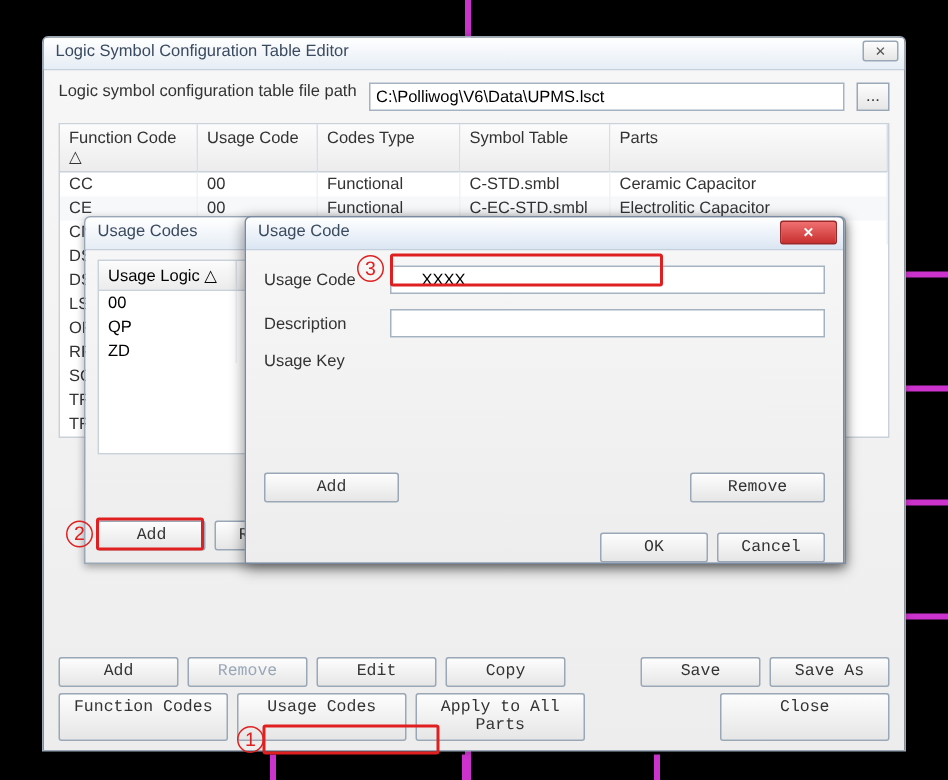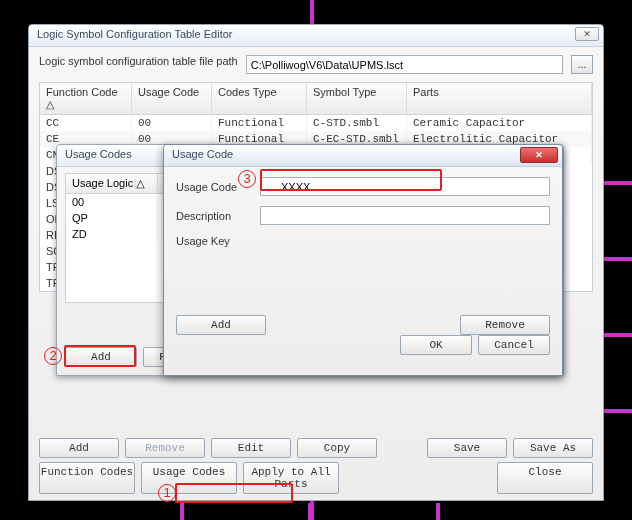--- a/index.html
+++ b/index.html
@@ -62,21 +62,20 @@
     border-bottom: 1px solid #c9d1da;
     padding: 3px 6px;
     color:#333;
   }
   .grid-row > div {
     border-right: 1px solid #eef1f5;
     padding: 2px 6px;
     color:#333;
     white-space: nowrap;
     overflow: hidden;
-    font-family: Liberation Mono, monospace;
   }
   .grid-row.alt { background: #f6f8fa; }
   .fc-stub { padding: 2px 6px; color:#333; }
   .fc-col { display:flex; flex-direction:column; }
   
   .btn {
     display:inline-block;
     border:1px solid #9aa7b7;
     background: linear-gradient(#fdfdfd,#e6e6e6);
     border-radius: 2px;
@@ -89,21 +88,21 @@
   .btn.wide { width: 112px; }
   .btn.dis { color:#9aa7b7; }
   
   
   .bottom-rows {
     position:absolute;
     bottom: 6px; left: 10px; right:10px;
   }
   .br1, .br2 { display:flex; gap:6px; margin-top:4px; }
   .br1 .btn { width: 80px; }
-  .br2 .btn { width: 96px; }
+  .br2 .btn { width: 113px; }
   .spacer { flex:1; }
   
   
   .panel2 {
     position: absolute;
     left: 56px; top: 144px;
     width: 508px; height: 232px;
     background: linear-gradient(#f7f7f7,#ededed);
     border: 1px solid #9aa7b7;
     border-radius: 4px 4px 0 0;
@@ -135,21 +134,21 @@
     width: 38px; height: 16px;
     color:#fff;
     font-weight:bold;
     line-height:14px;
   }
   .modal-body { padding: 10px 12px; color:#333; }
   .form-row { display:flex; align-items:center; gap:4px; margin-bottom:10px;}
   .form-row label { width: 80px; }
   .form-row input { flex:1; height:19px; border:1px solid #a5b2c0; background:#fff; padding:1px 20px; font-size:11px;}
   .modal-btns-top { position:absolute; left:12px; right:12px; bottom:40px; display:flex; }
-  .modal-btns-bot { position:absolute; right:12px; bottom:20px; display:flex; gap:6px;}
+  .modal-btns-bot { position:absolute; right:12px; bottom:0; display:flex; gap:6px;}
   
   
   .callout { position:absolute; border:2px solid #e02020; border-radius:2px; pointer-events:none; }
   .callout-num {
     position:absolute;
     color:#e02020;
     font-size:13px;
     font-weight:normal;
     width:18px; height:18px;
     border:1.5px solid #e02020;
@@ -181,21 +180,21 @@
     <div class="path-row">
       <label>Logic symbol configuration table file path</label>
       <input class="path-input" value="C:\Polliwog\V6\Data\UPMS.lsct" style="">
       <div class="path-btn">...</div>
     </div>
     <div class="grid">
       <div class="grid-head">
         <div>Function Code  △</div>
         <div>Usage Code</div>
         <div>Codes Type</div>
-        <div>Symbol Type</div>
+        <div>Symbol Table</div>
         <div>Parts</div>
       </div>
       <div class="grid-row">
         <div>CC</div>
         <div>00</div>
         <div>Functional</div>
         <div>C-STD.smbl</div>
         <div>Ceramic Capacitor</div>
       </div>
       <div class="grid-row alt">

